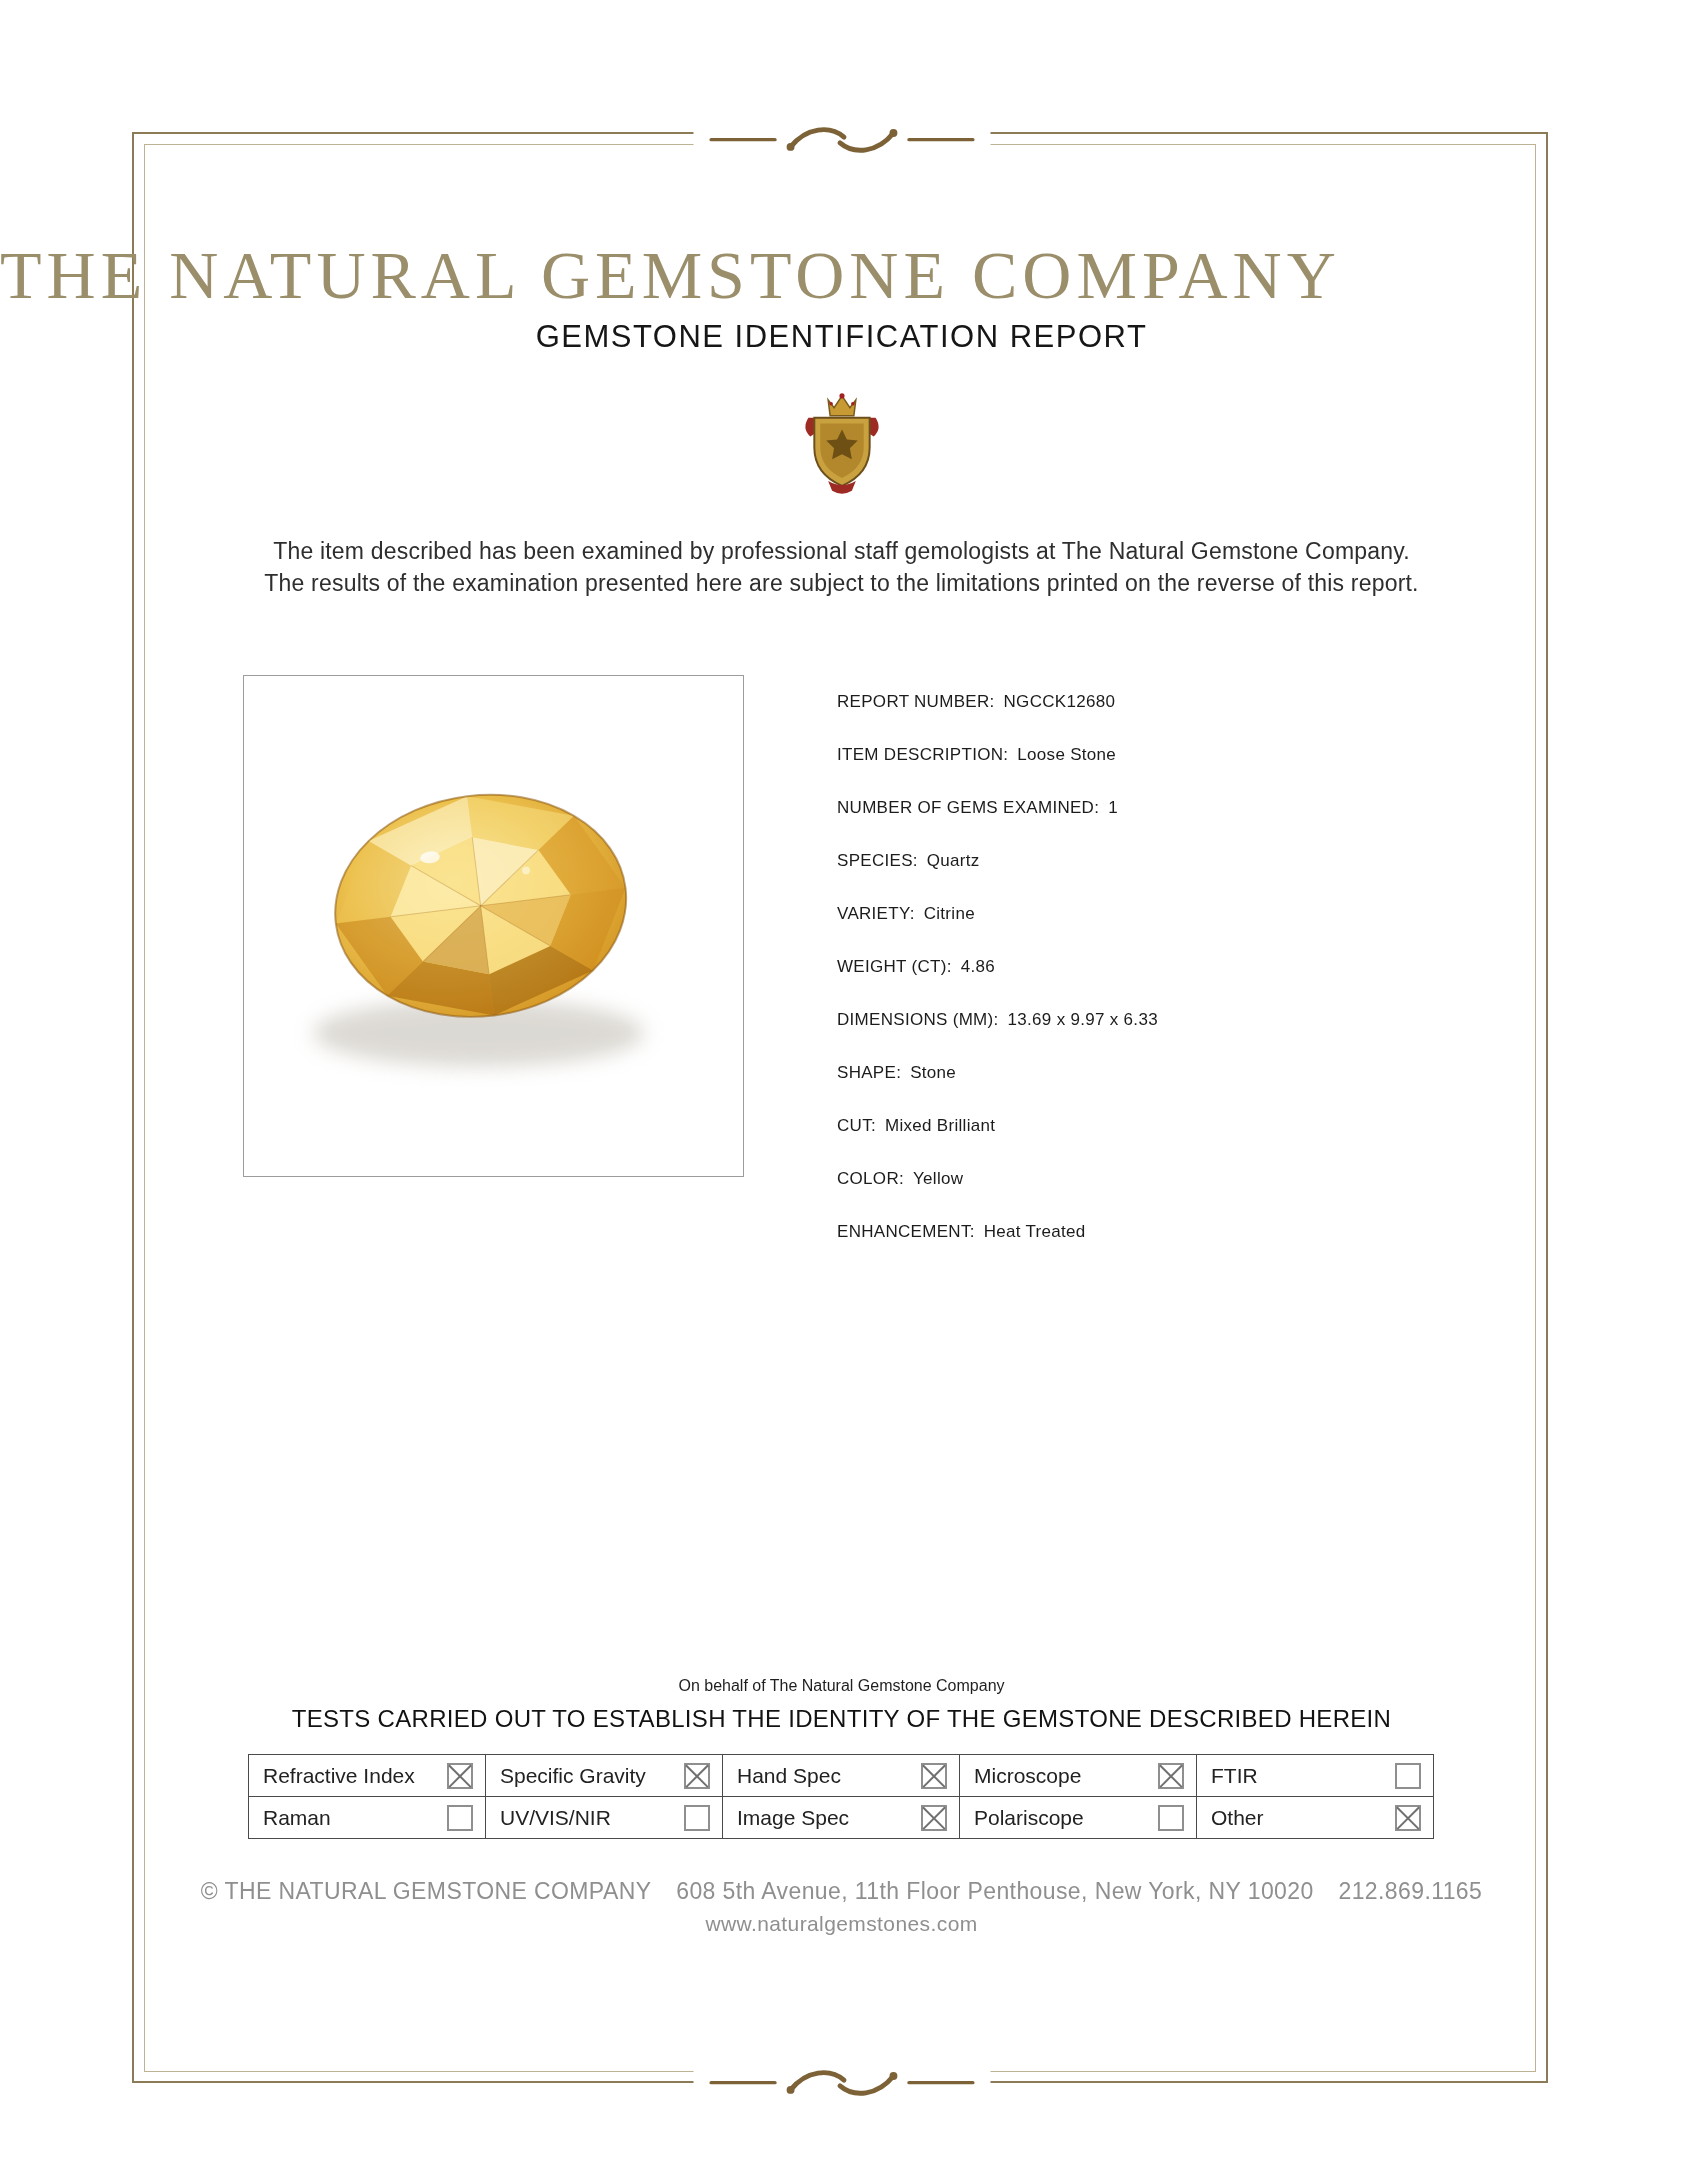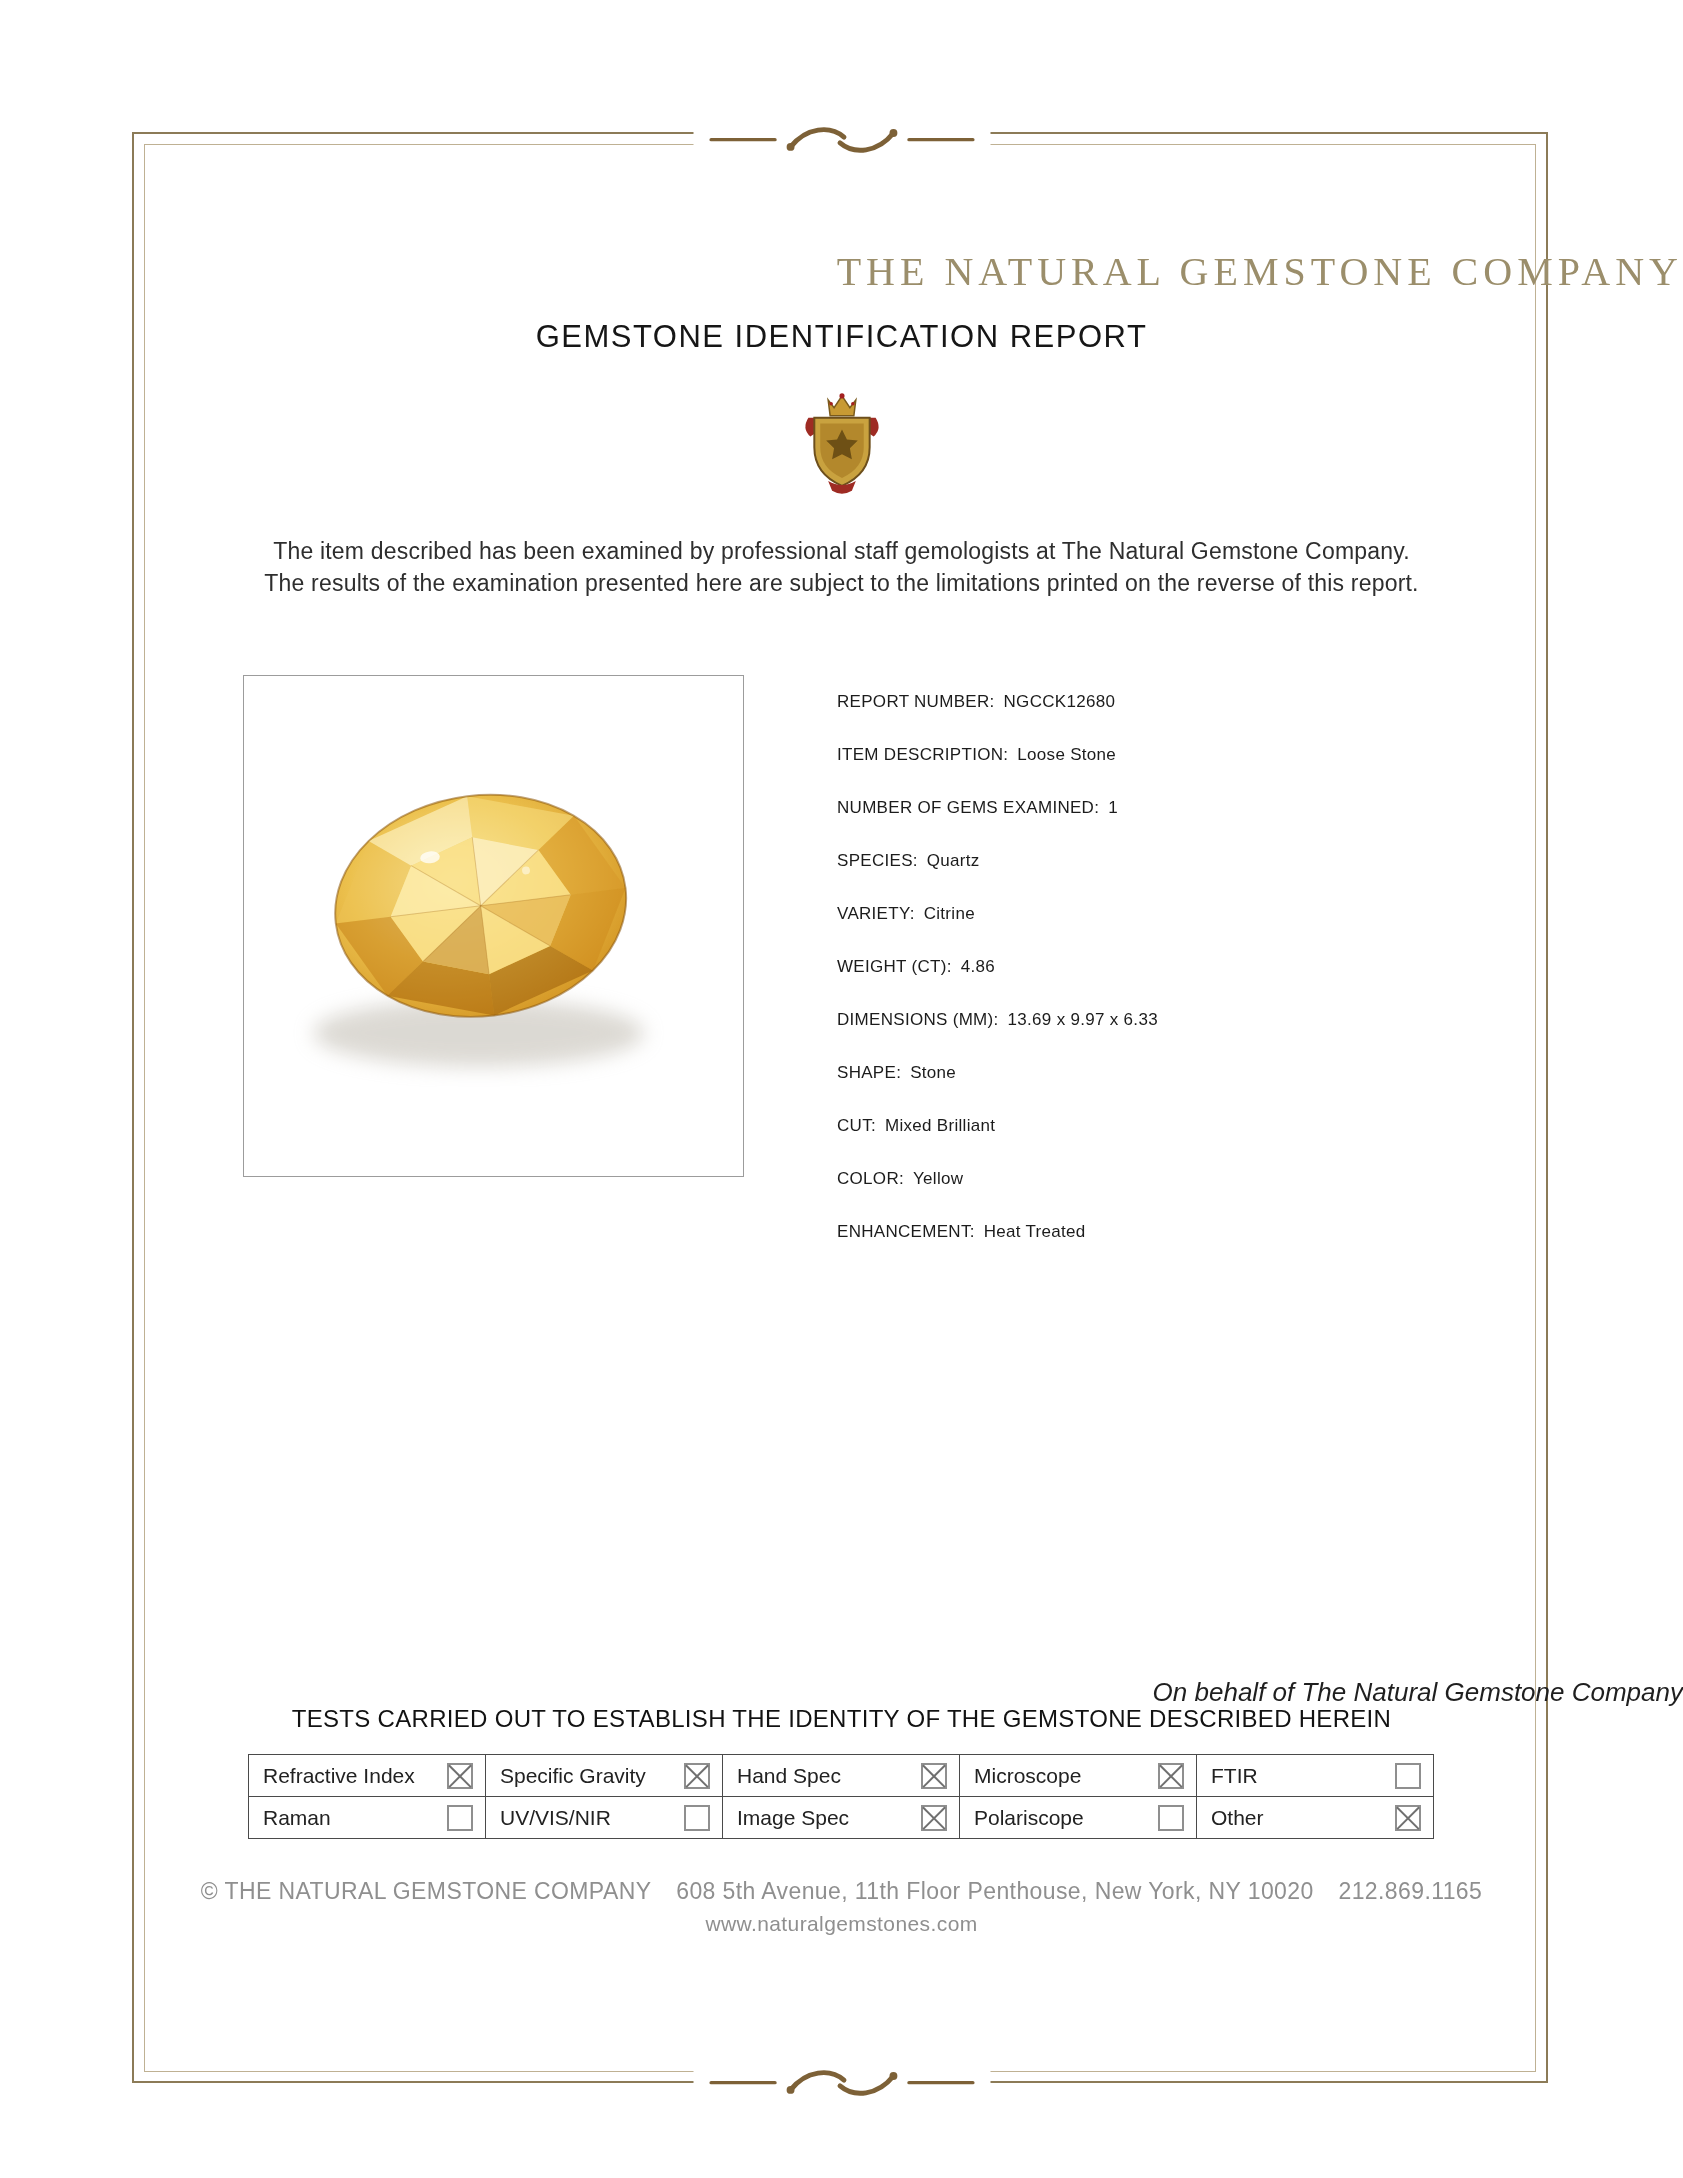--- a/index.html
+++ b/index.html
@@ -23,24 +23,24 @@
   .ornament{
     position:absolute;left:50%;transform:translateX(-50%);
     width:297px;height:48px;background:#ffffff;
     display:flex;align-items:center;justify-content:center;
   }
   .ornament.top{top:115px;}
   .ornament.bottom{top:2058px;}
   .ornament svg{width:277px;height:44px;}
   
   .company-name{
-    position:absolute;left:0;right:0;top:248px;
-    text-align:right;
+    position:absolute;left:0;right:0;top:236px;
+    text-align:left;
     font-family:"Liberation Serif",serif;
-    font-size:40px;letter-spacing:5px;
+    font-size:68px;letter-spacing:5px;
     color:#9b8e6b;white-space:nowrap;
   }
   .report-title{
     position:absolute;left:0;right:0;top:319px;
     text-align:center;
     font-size:31px;letter-spacing:1.5px;color:#161616;
   }
   .crest{
     position:absolute;left:50%;top:388px;transform:translateX(-50%);
     width:87px;height:113px;
@@ -59,21 +59,21 @@
   
   .fields{
     position:absolute;left:837px;top:675px;width:693px;
     font-size:17px;color:#1c1c1c;letter-spacing:0.3px;
   }
   .field{height:53px;display:flex;align-items:center;white-space:nowrap;}
   .field .lbl{margin-right:9px;}
   
   .on-behalf{
     position:absolute;left:0;right:0;top:1677px;
-    text-align:right;font-size:26px;color:#1f1f1f;font-style:italic;
+    text-align:center;font-size:16px;color:#1f1f1f;
   }
   .tests-heading{
     position:absolute;left:0;right:0;top:1705px;
     text-align:center;font-size:24px;color:#121212;letter-spacing:0.3px;
   }
   .tests-table{
     position:absolute;left:248px;top:1754px;width:1186px;
     display:grid;grid-template-columns:repeat(5,1fr);
     border-top:1px solid #4a4a4a;border-left:1px solid #4a4a4a;
     box-sizing:border-box;background:#ffffff;

